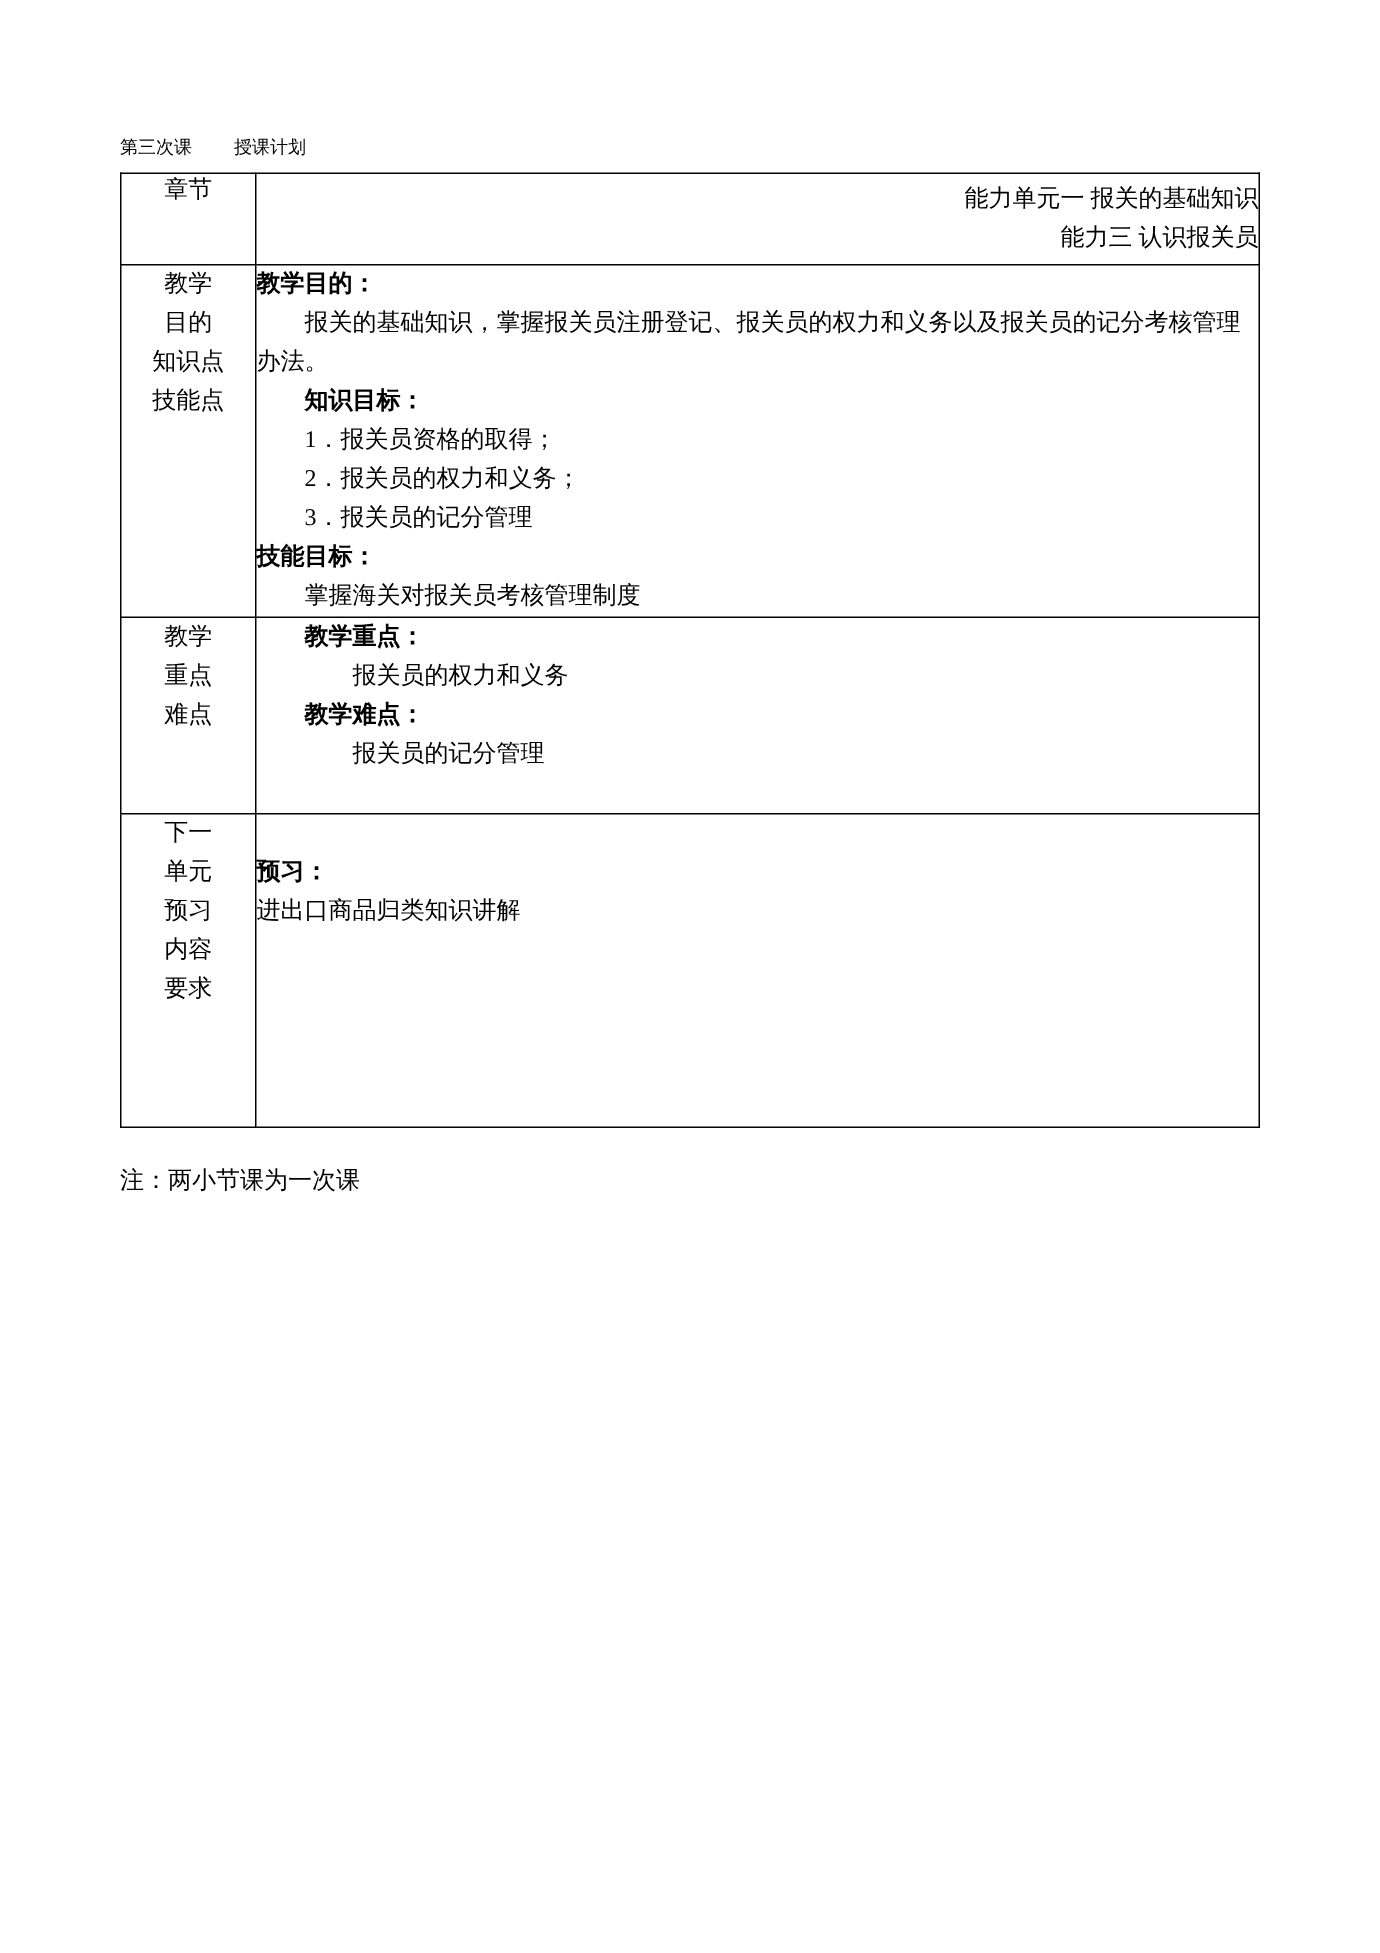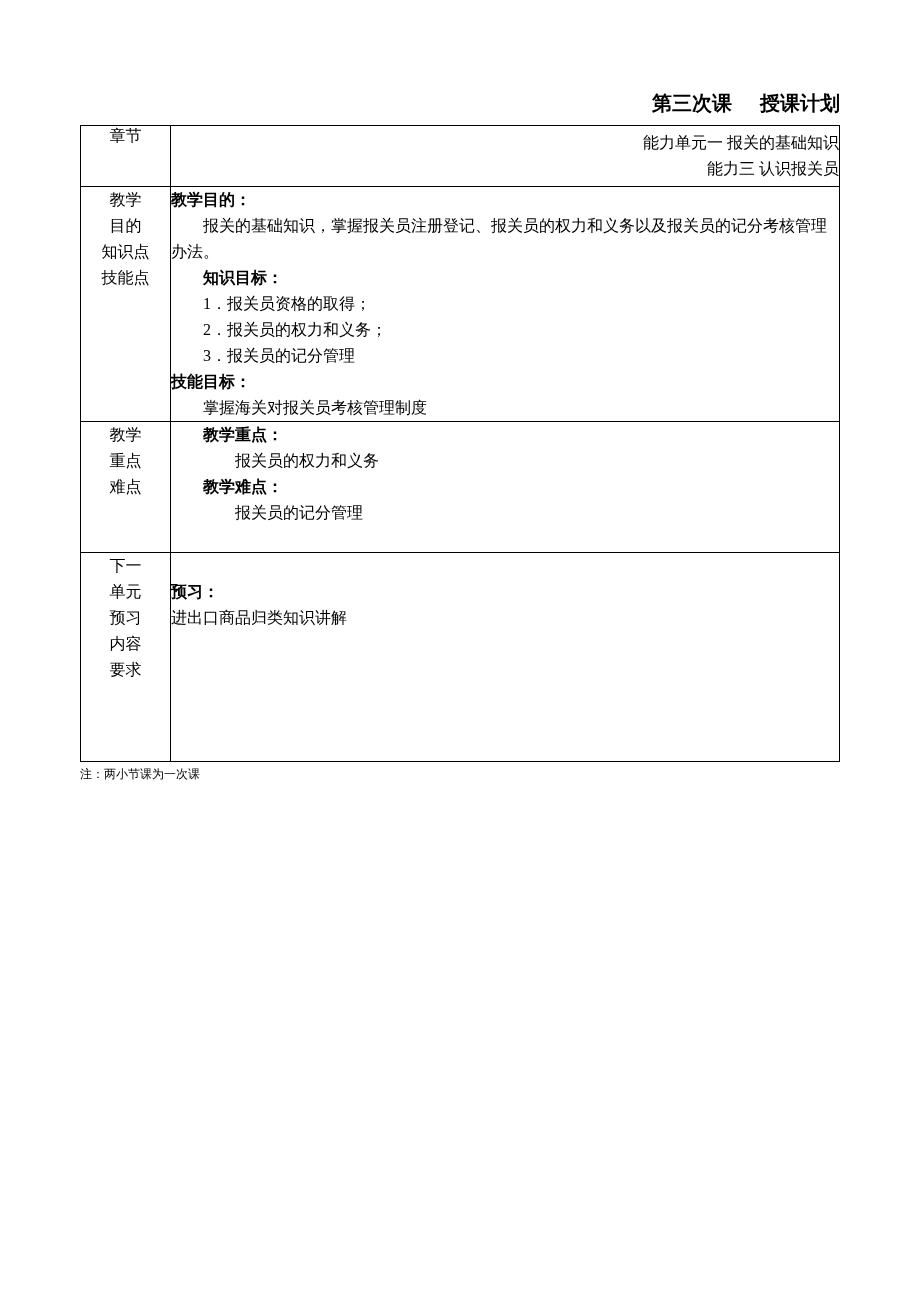--- a/index.html
+++ b/index.html
@@ -9,24 +9,24 @@
     }
     body {
       background: #ffffff;
       font-family: "SimSun", "宋体", serif;
       font-size: 16px;
       color: #000000;
       width: 920px;
       padding: 90px 80px 40px 80px;
     }
     .title {
-      text-align: right;
-      font-weight: bold;
+      text-align: left;
+      font-weight: normal;
       margin-bottom: 8px;
-      font-size: 20px;
+      font-size: 12px;
     }
     .title-gap {
       display: inline-block;
       width: 28px;
     }
     table.main {
       border-collapse: collapse;
       width: 100%;
       table-layout: fixed;
     }
@@ -60,22 +60,22 @@
       padding-left: 2em;
       text-indent: 0;
     }
     .indent2 {
       padding-left: 2em;
     }
     .para-indent {
       text-indent: 2em;
     }
     .note {
-      margin-top: 4px;
-      font-size: 12px;
+      margin-top: 25px;
+      font-size: 16px;
     }
     .row-chapter td.content-cell {
       padding-top: 4px;
       padding-bottom: 4px;
     }
     .spacer {
       height: 26px;
     }
     .big-spacer {
       height: 130px;

